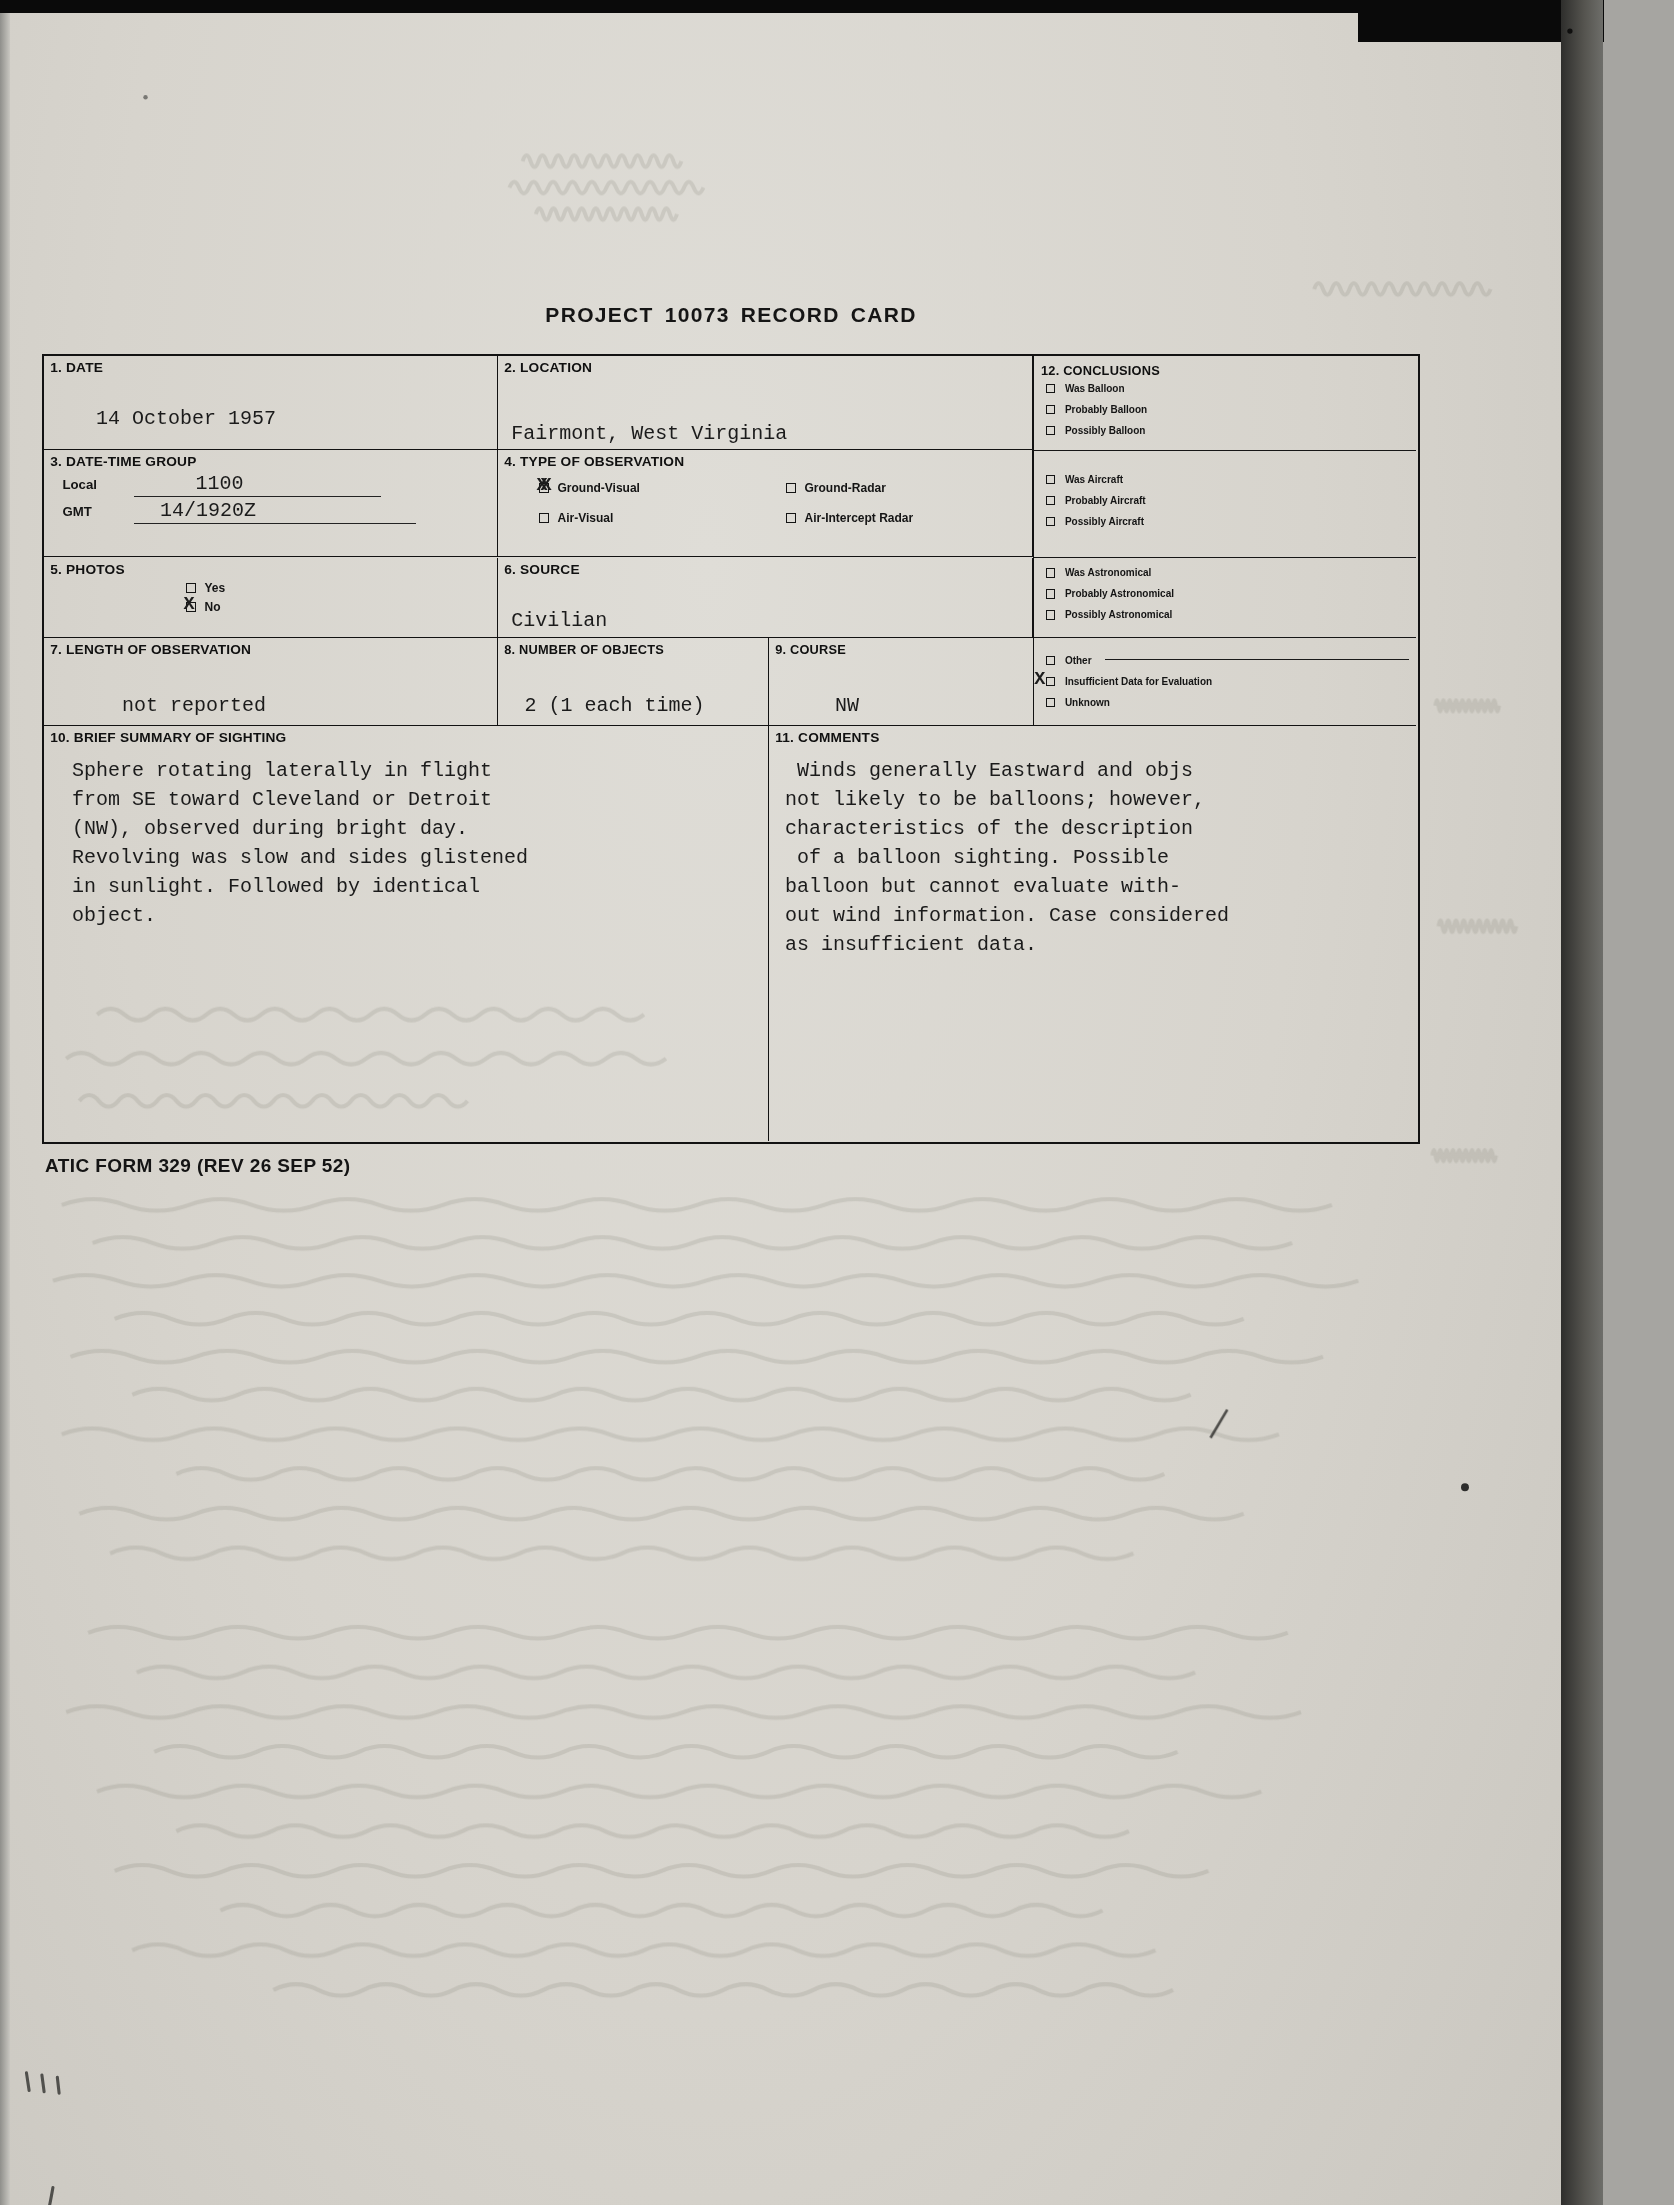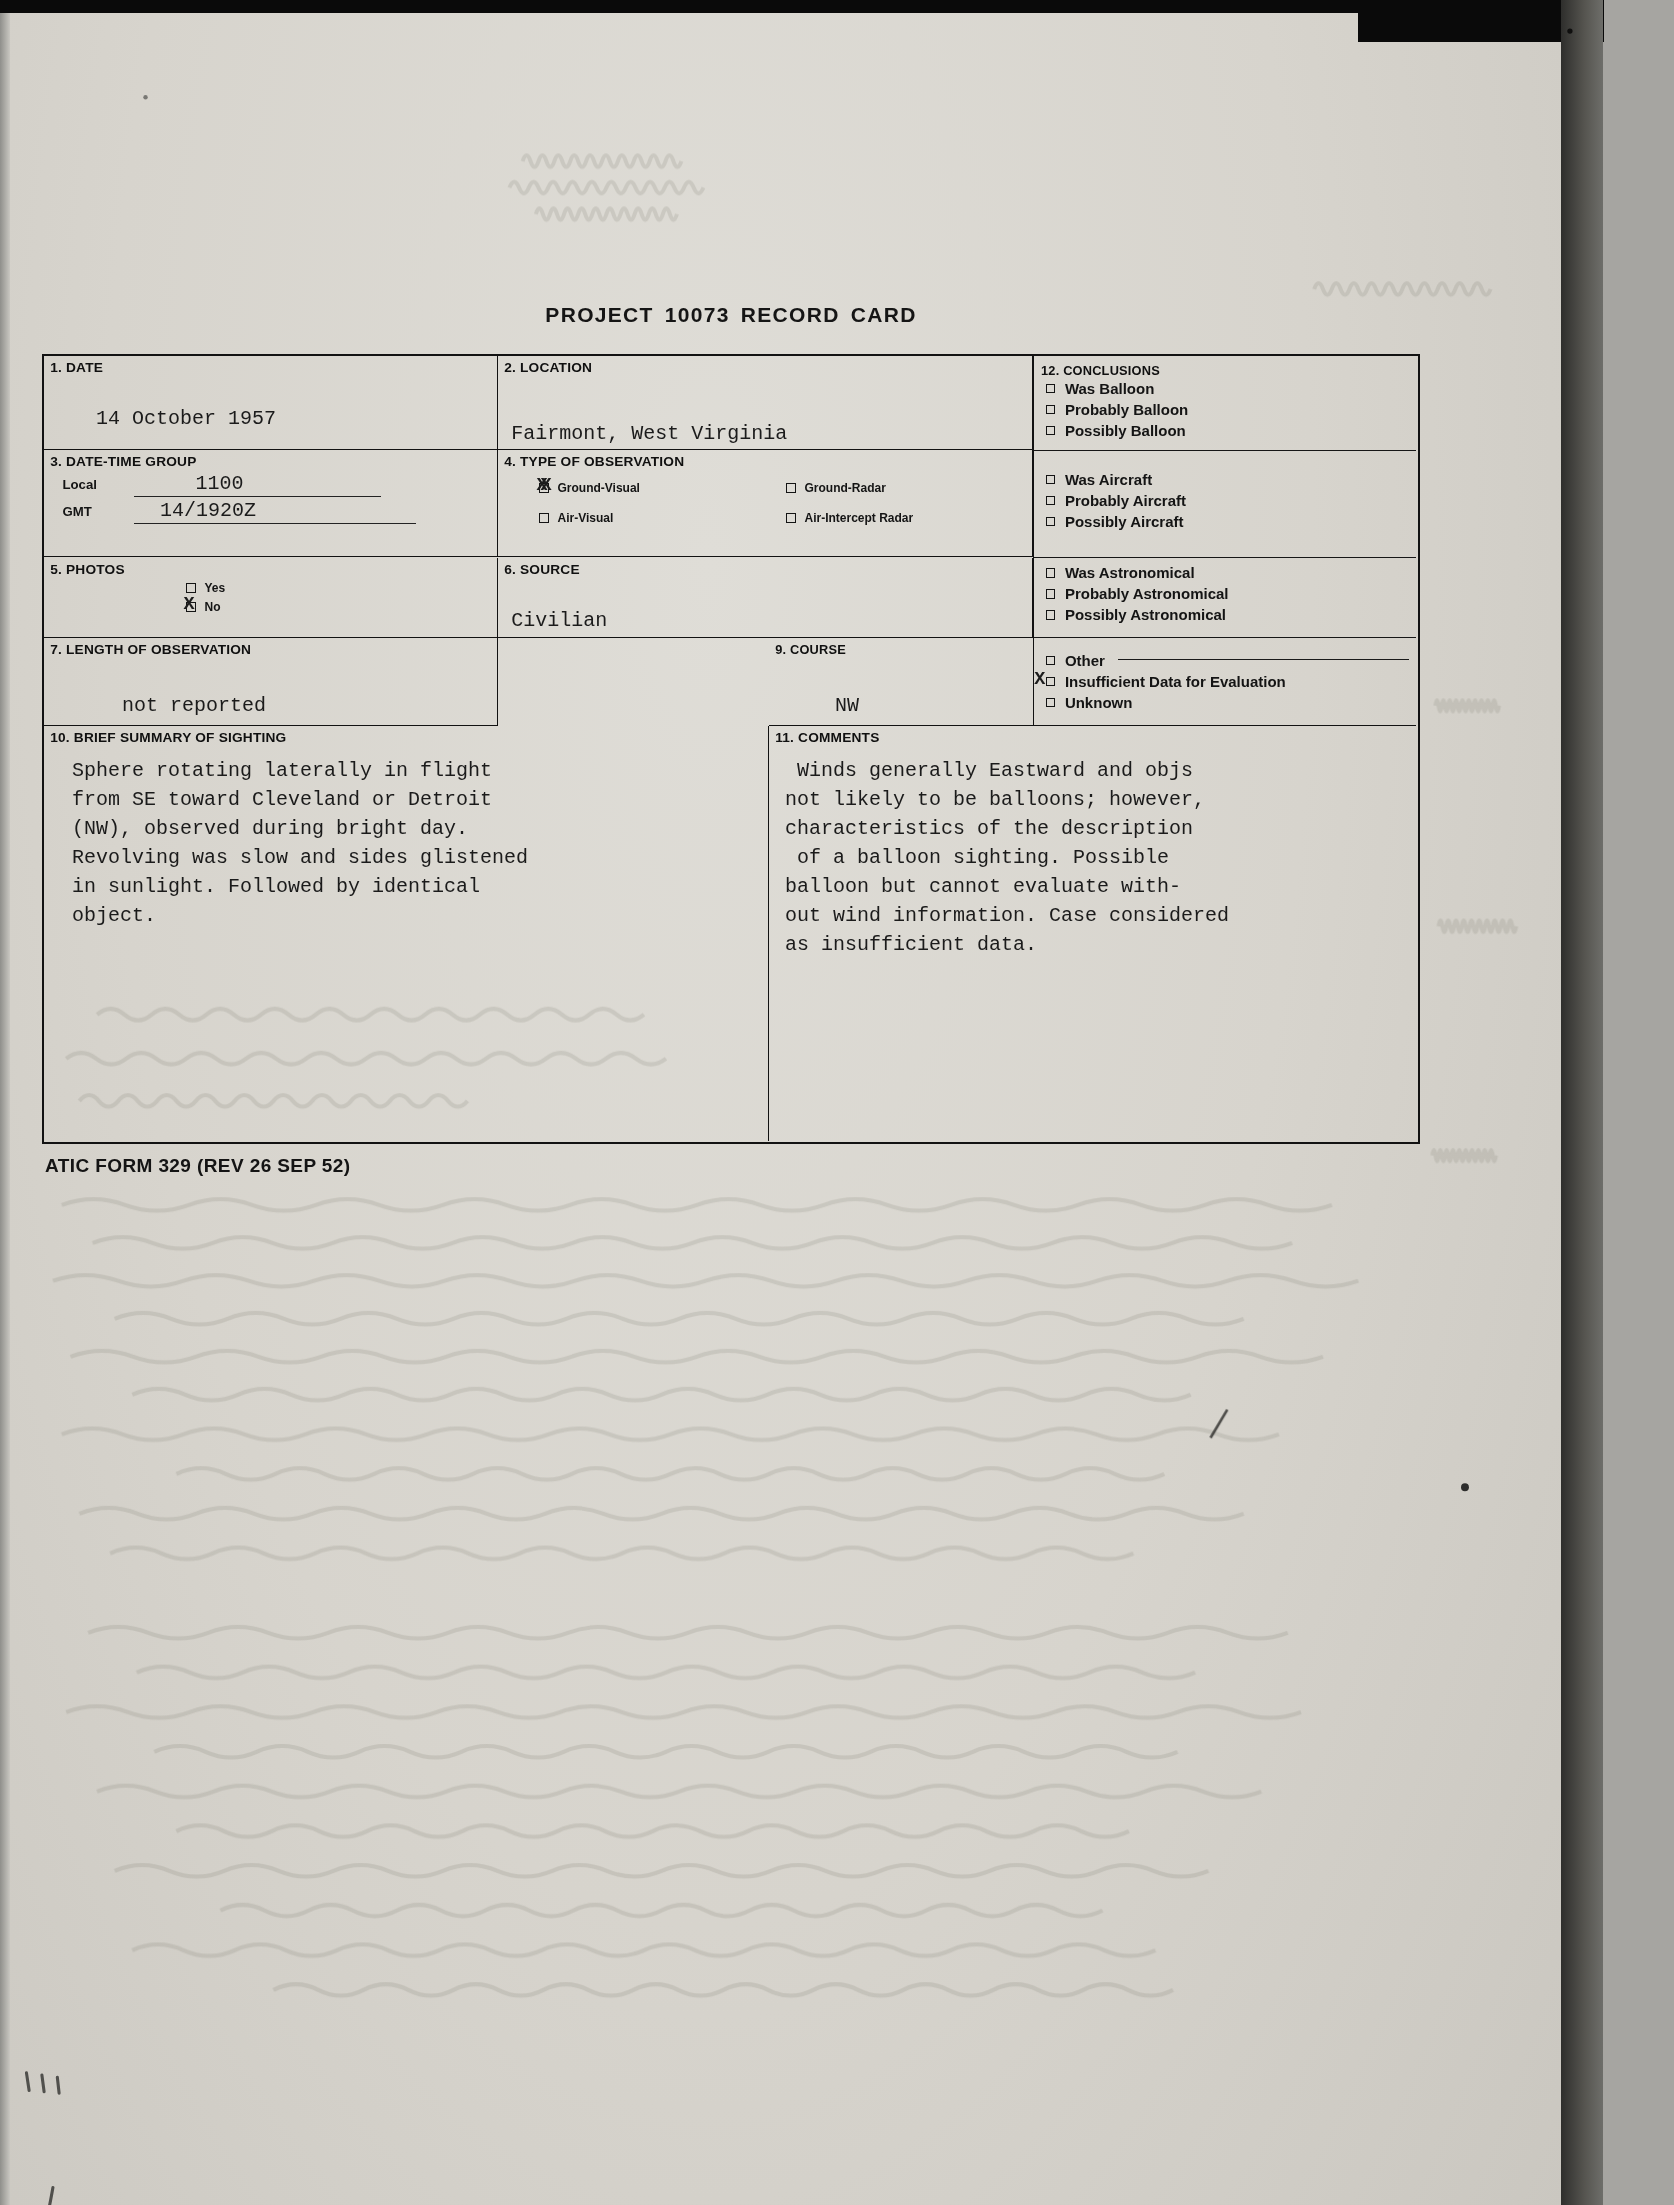--- a/index.html
+++ b/index.html
@@ -76,21 +76,21 @@
   .uval { border-bottom:1.3px solid #232323; padding:0 8.8px 0.9px 0; }
   .uval.loc { min-width:247px; padding-left:62px; }
   .uval.gmt { min-width:282px; padding-left:26.5px; }
 
   
   .concl-group { padding:2.6px 0 0 0; }
   .concl-group + .concl-group { border-top:1.3px solid #161616; }
   .g1 { height:94px; } .g2 { height:107px; padding-top:18px; }
   .g3 { height:80px; padding-top:4.4px; } .g4 { height:85px; padding-top:12px; }
   .concl-item { display:flex; align-items:center; gap:9.7px; padding-left:11.5px; height:21px; }
-  .concl-item .optlbl { font-size:15px; }
+  .concl-item .optlbl { font-size:10px; }
   .fill-line { flex:1; border-bottom:1.3px solid #1a1a1a; margin:0 7px 2.6px 3.5px; height:0.4px; }
 
   .artifacts { left:0; top:0; width:1674px; height:2492px; pointer-events:none; }
 </style>
 </head>
 <body>
 
 <div class="abs paper"></div>
 <div class="abs left-edge"></div>
 <div class="abs top-bar"></div>
@@ -175,20 +175,24 @@
   <div class="cell b-r b-b" style="left:454px;top:202px;width:535px;height:80px;">
     <div class="lbl">6. SOURCE</div>
     <div class="tw val-bottom" style="padding:0 0 5.3px 13.2px;">Civilian</div>
   </div>
 
   <div class="cell b-r b-b" style="left:0;top:282px;width:454px;height:88px;">
     <div class="lbl">7. LENGTH OF OBSERVATION</div>
     <div class="tw val-bottom" style="padding:0 0 8px 78px;">not reported</div>
   </div>
 
+  <div class="cell b-r b-b" style="left:454px;top:282px;width:271px;height:88px;">
+    <div class="lbl lbl-sm">8. NUMBER OF OBJECTS</div>
+    <div class="tw val-bottom" style="padding:0 0 8px 26.5px;">2 (1 each time)</div>
+  </div>
 
   <div class="cell b-r b-b" style="left:725px;top:282px;width:265px;height:88px;">
     <div class="lbl lbl-sm">9. COURSE</div>
     <div class="tw val-bottom" style="padding:0 0 8px 66px;">NW</div>
   </div>
 
   <div class="cell b-b" style="left:989px;top:0;width:383px;height:370px;border-left:1.8px solid #121212;">
     <div class="concl-group g1">
       <div class="lbl lbl-sm" style="padding-left:7px;">12. CONCLUSIONS</div>
       <div class="concl-item">

